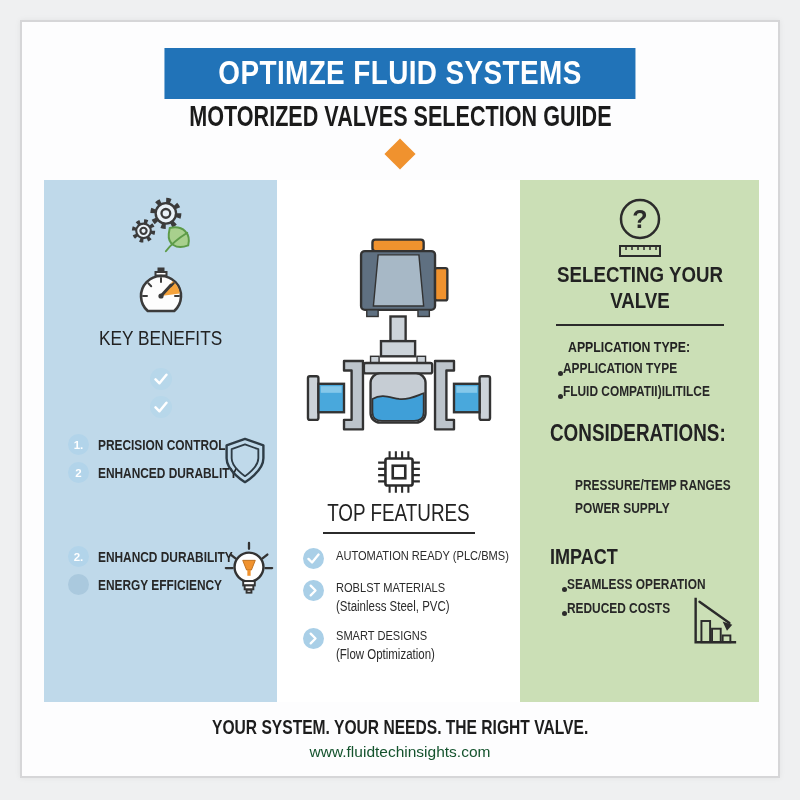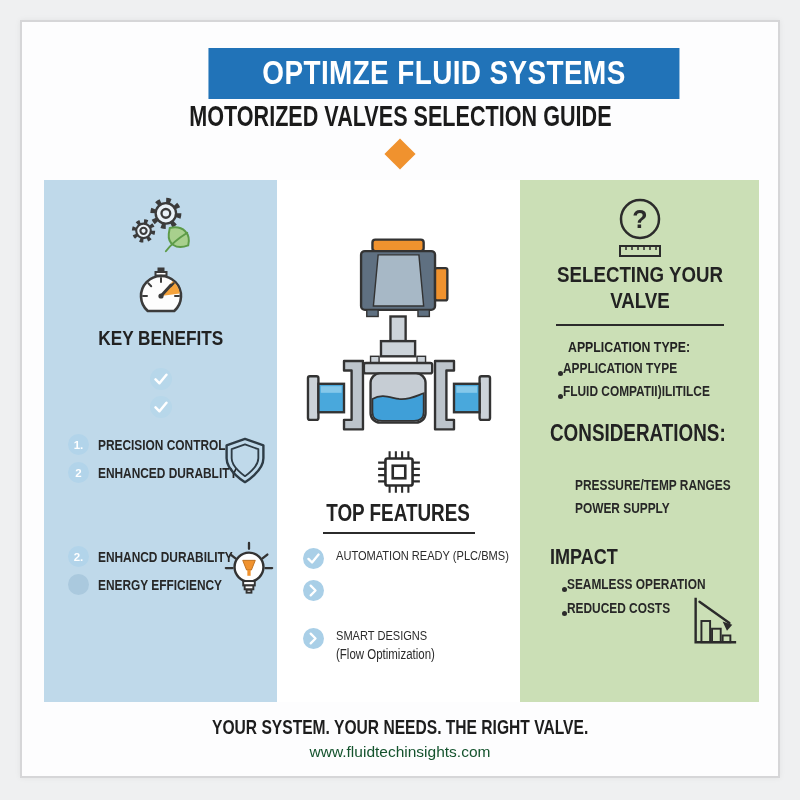--- a/index.html
+++ b/index.html
@@ -3,33 +3,33 @@
 <meta charset="utf-8">
 <style>
   html,body{margin:0;padding:0;}
   body{width:800px;height:800px;background:#eff0f1;font-family:"Liberation Sans",sans-serif;overflow:hidden;}
   #canvas{position:relative;width:800px;height:800px;}
   .card{position:absolute;left:20px;top:20px;width:756px;height:754px;background:#fdfdfe;border:2px solid #d6d6d8;box-shadow:0 0 6px rgba(0,0,0,.06);}
   
   .cxc{display:inline-block;transform:scaleX(0.82);transform-origin:50% 50%;white-space:nowrap;}
   .cxl{display:inline-block;transform:scaleX(0.82);transform-origin:0 50%;white-space:nowrap;}
   
-  .banner{position:absolute;left:50%;top:26px;transform:translateX(-50%);background:#2173b8;padding:5px 14px 7px;text-align:left;margin-left:44px;}
+  .banner{position:absolute;left:50%;top:26px;transform:translateX(-50%);background:#2173b8;padding:5px 14px 7px;text-align:left;}
   .banner-title{font-size:34px;font-weight:bold;color:#ffffff;letter-spacing:.5px;}
   .subtitle-wrap{position:absolute;top:77px;left:0;width:100%;text-align:center;}
   .subtitle{font-size:30px;font-weight:bold;color:#1b1b1b;transform:scaleX(0.72);}
   .diamond{position:absolute;top:121px;left:50%;width:22px;height:22px;background:#f0922e;transform:translateX(-50%) rotate(45deg);}
   
   .columns{position:absolute;left:22px;top:158px;width:715px;height:522px;display:flex;}
   .col{position:relative;height:522px;}
   .col-left{width:233px;background:#bfd9ea;}
   .col-mid{width:243px;background:#ffffff;}
   .col-right{width:239px;background:#cbdfb6;}
   .ctr{position:absolute;left:50%;transform:translateX(-50%);}
-  h2{margin:0;font-size:21px;font-weight:bold;color:#222;}
+  h2{margin:0;font-size:21px;font-weight:normal;color:#222;}
   
   .circ{border-radius:50%;display:flex;align-items:center;justify-content:center;}
   .check-c{width:22px;height:22px;background:#b7d7ea;}
   .icon-c{width:21px;height:21px;background:#a9cfe7;flex:none;}
   .badge{width:21px;height:21px;border-radius:50%;background:#b2d4ea;color:#fff;
          font-size:11.5px;font-weight:bold;display:flex;align-items:center;justify-content:center;flex:none;}
   .badge.empty{background:#aac9de;}
   
   .lrow{position:absolute;left:24px;display:flex;align-items:center;gap:9px;}
   .lrow .lbl{font-size:14.5px;font-weight:bold;color:#272727;}
@@ -178,20 +178,24 @@
             <div class="t1"><span class="cxl">AUTOMATION READY (PLC/BMS)</span></div>
             <div class="t2"><span class="cxl"></span></div>
           </div>
         </div>
         <div class="frow" style="top:400px">
           <span class="circ icon-c">
             <svg width="9" height="13" viewBox="0 0 11 16">
                 <polyline points="2,2 8,8 2,14" fill="none" stroke="#fff" stroke-width="2.8" stroke-linecap="round" stroke-linejoin="round"></polyline>
               </svg>
           </span>
+          <div>
+            <div class="t1"><span class="cxl">ROBLST MATERIALS</span></div>
+            <div class="t2"><span class="cxl">(Stainless Steel, PVC)</span></div>
+          </div>
         </div>
         <div class="frow" style="top:448px">
           <span class="circ icon-c">
             <svg width="9" height="13" viewBox="0 0 11 16">
                 <polyline points="2,2 8,8 2,14" fill="none" stroke="#fff" stroke-width="2.8" stroke-linecap="round" stroke-linejoin="round"></polyline>
               </svg>
           </span>
           <div>
             <div class="t1"><span class="cxl">SMART DESIGNS</span></div>
             <div class="t2"><span class="cxl">(Flow Optimization)</span></div>

